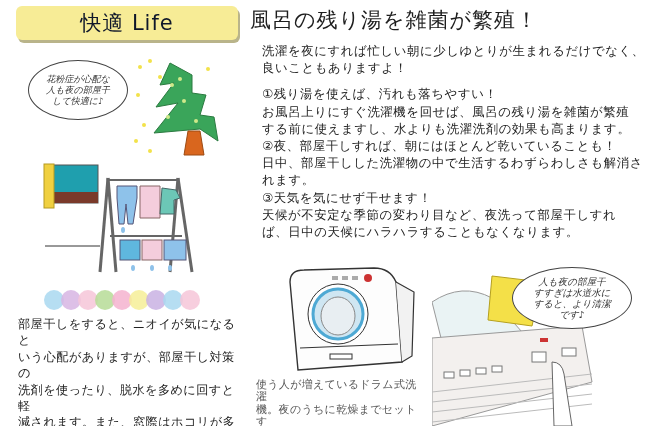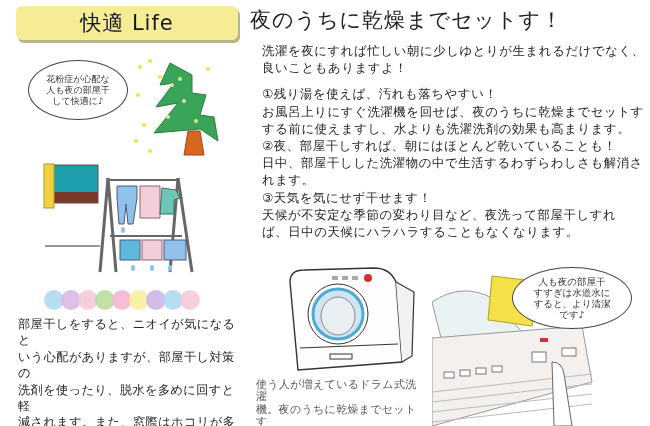--- a/index.html
+++ b/index.html
@@ -21,21 +21,21 @@
     position: absolute; left: 247px; top: 42px; width: 398px;
     font-size: 12.4px; line-height: 17.2px; color: #222; letter-spacing: 0.6px; margin-left: 15px;
   }
   .main-text p { margin: 0; }
   .main-text .intro { margin-bottom: 9px; }
 
   
   .bubble {
     position: absolute; background: #fff; border: 1.5px solid #444; border-radius: 50%;
     display: flex; align-items: center; justify-content: center; text-align: center;
-    font-size: 9px; line-height: 11px; color: #333;
+    font-size: 9px; line-height: 11px; color: #333; font-style: italic;
   }
   .bubble1 { left: 28px; top: 60px; width: 100px; height: 60px; }
   .bubble2 { left: 512px; top: 267px; width: 120px; height: 62px; font-size: 9.5px; line-height: 11px; }
 
   
   .illus { position: absolute; }
 
   .subtitle {
     position: absolute; left: 44px; top: 290px; width: 160px; height: 20px;
   }
@@ -54,30 +54,30 @@
     font-size: 11px; line-height: 12.4px; color: #555; letter-spacing: 0.3px;
   }
 </style>
 </head>
 <body>
 
 <div class="brand">
   <span>快適 Life</span>
 </div>
 
-<div class="headline">夜のうちに乾燥までセットす！</div>
+<div class="headline">風呂の残り湯を雑菌が繁殖！</div>
 
 <div class="main-text">
   <p class="intro">
     <span>洗濯を夜にすれば忙しい朝に少しゆとりが生まれるだけでなく、</span><br>
     <span>良いこともありますよ！</span>
   </p>
   <p>
     <span>①残り湯を使えば、汚れも落ちやすい！</span><br>
-    <span>お風呂上りにすぐ洗濯機を回せば、夜のうちに乾燥までセットす</span><br>
+    <span>お風呂上りにすぐ洗濯機を回せば、風呂の残り湯を雑菌が繁殖</span><br>
     <span>する前に使えますし、水よりも洗濯洗剤の効果も高まります。</span>
   </p>
   <p>
     <span>②夜、部屋干しすれば、朝にはほとんど乾いていることも！</span><br>
     <span>日中、部屋干しした洗濯物の中で生活するわずらわしさも解消さ</span><br>
     <span>れます。</span>
   </p>
   <p>
     <span>③天気を気にせず干せます！</span><br>
     <span>天候が不安定な季節の変わり目など、夜洗って部屋干しすれ</span><br>

